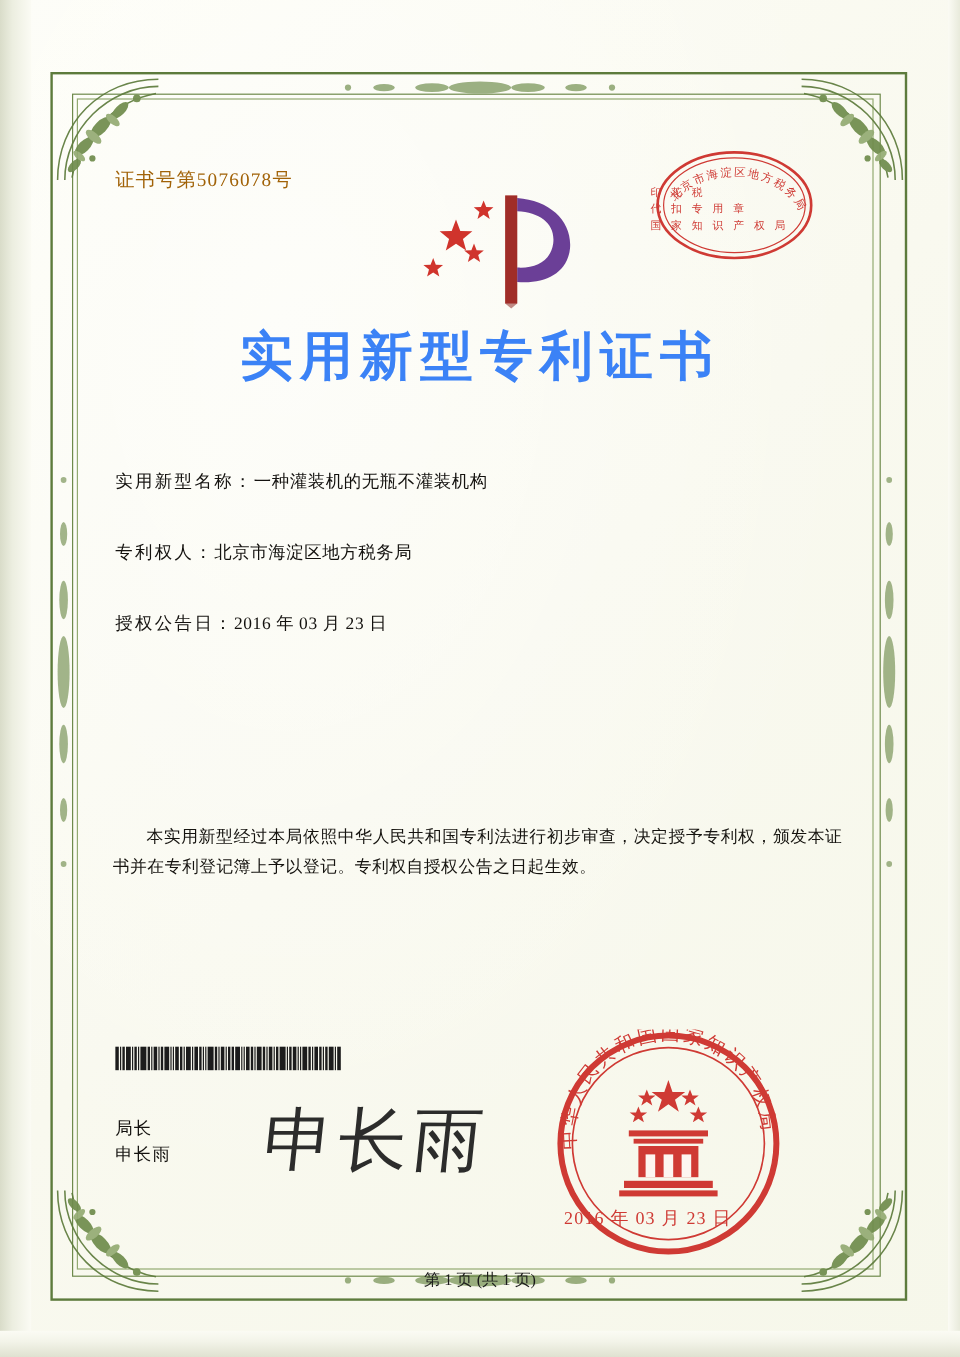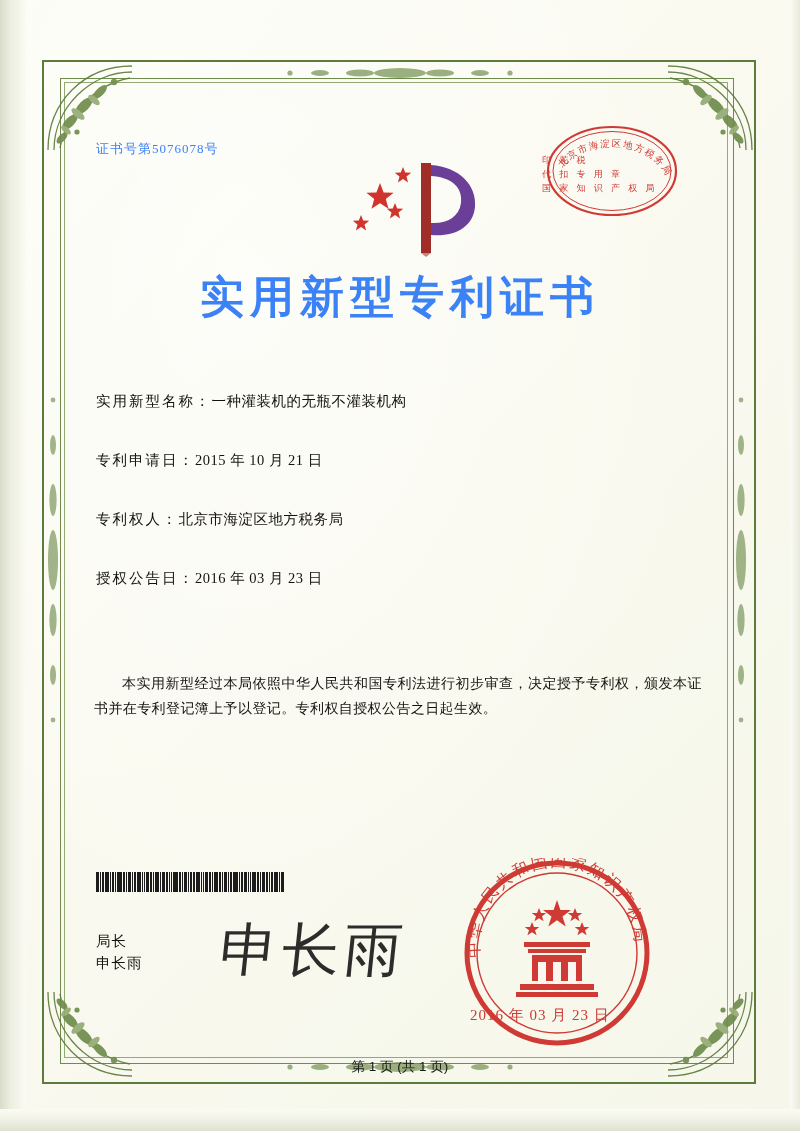--- a/index.html
+++ b/index.html
@@ -101,22 +101,22 @@
   .content {
     position: absolute;
     left: 70px; top: 90px;
     width: 660px; height: 960px;
     z-index: 5;
   }
 
   .cert-number {
     position: absolute;
     left: 26px; top: 50px;
-    font-size: 13px;
-    color: #3b82f6;
+    font-size: 16px;
+    color: #a16207;
     letter-spacing: 1px;
     font-family: "Liberation Serif", serif;
   }
 
   
   .logo {
     position: absolute;
     left: 265px; top: 55px;
     width: 150px; height: 125px;
   }
@@ -173,21 +173,21 @@
     left: 24px; top: 580px;
     width: 608px;
     font-size: 14px;
     line-height: 25px;
     color: #15130f;
     letter-spacing: .4px;
     text-align: justify;
     font-family: "Liberation Serif", serif;
   }
   .body-text p {
-    margin: 1px 0 4px 0;
+    margin: 16px 0 4px 0;
     text-indent: 28px;
   }
 
   
   .barcode {
     position: absolute;
     left: 26px; top: 782px;
     width: 215px; height: 20px;
     overflow: hidden;
     display: flex;
@@ -236,21 +236,21 @@
     z-index: 7;
   }
 
   .page-foot {
     position: absolute;
     left: 0; top: 968px;
     width: 660px;
     text-align: center;
     font-size: 13.5px;
     color: #1a1a1a;
-    font-family: Liberation Sans, sans-serif;
+    font-family: Liberation Serif, serif;
   }
 </style>
 </head>
 <body>
 
 <div id="page">
 
   <div class="paper-tint"></div>
 
   <div class="border-outer"></div>
@@ -414,23 +414,20 @@
         <div class="l2">代 扣 专 用 章</div>
         <div class="l3">国 家 知 识 产 权 局</div>
       </div>
     </div>
 
     <div class="main-title">实用新型专利证书</div>
 
     <div class="fields">
       <div class="field">
         <span class="lab">实用新型名称：</span><span>一种灌装机的无瓶不灌装机构</span>
-      </div>
-      <div class="field">
-        <span class="lab">专利申请日：</span><span>2015 年 10 月 21 日</span>
       </div>
       <div class="field">
         <span class="lab">专利权人：</span><span>北京市海淀区地方税务局</span>
       </div>
       <div class="field">
         <span class="lab">授权公告日：</span><span>2016 年 03 月 23 日</span>
       </div>
     </div>
 
     <div class="body-text">

